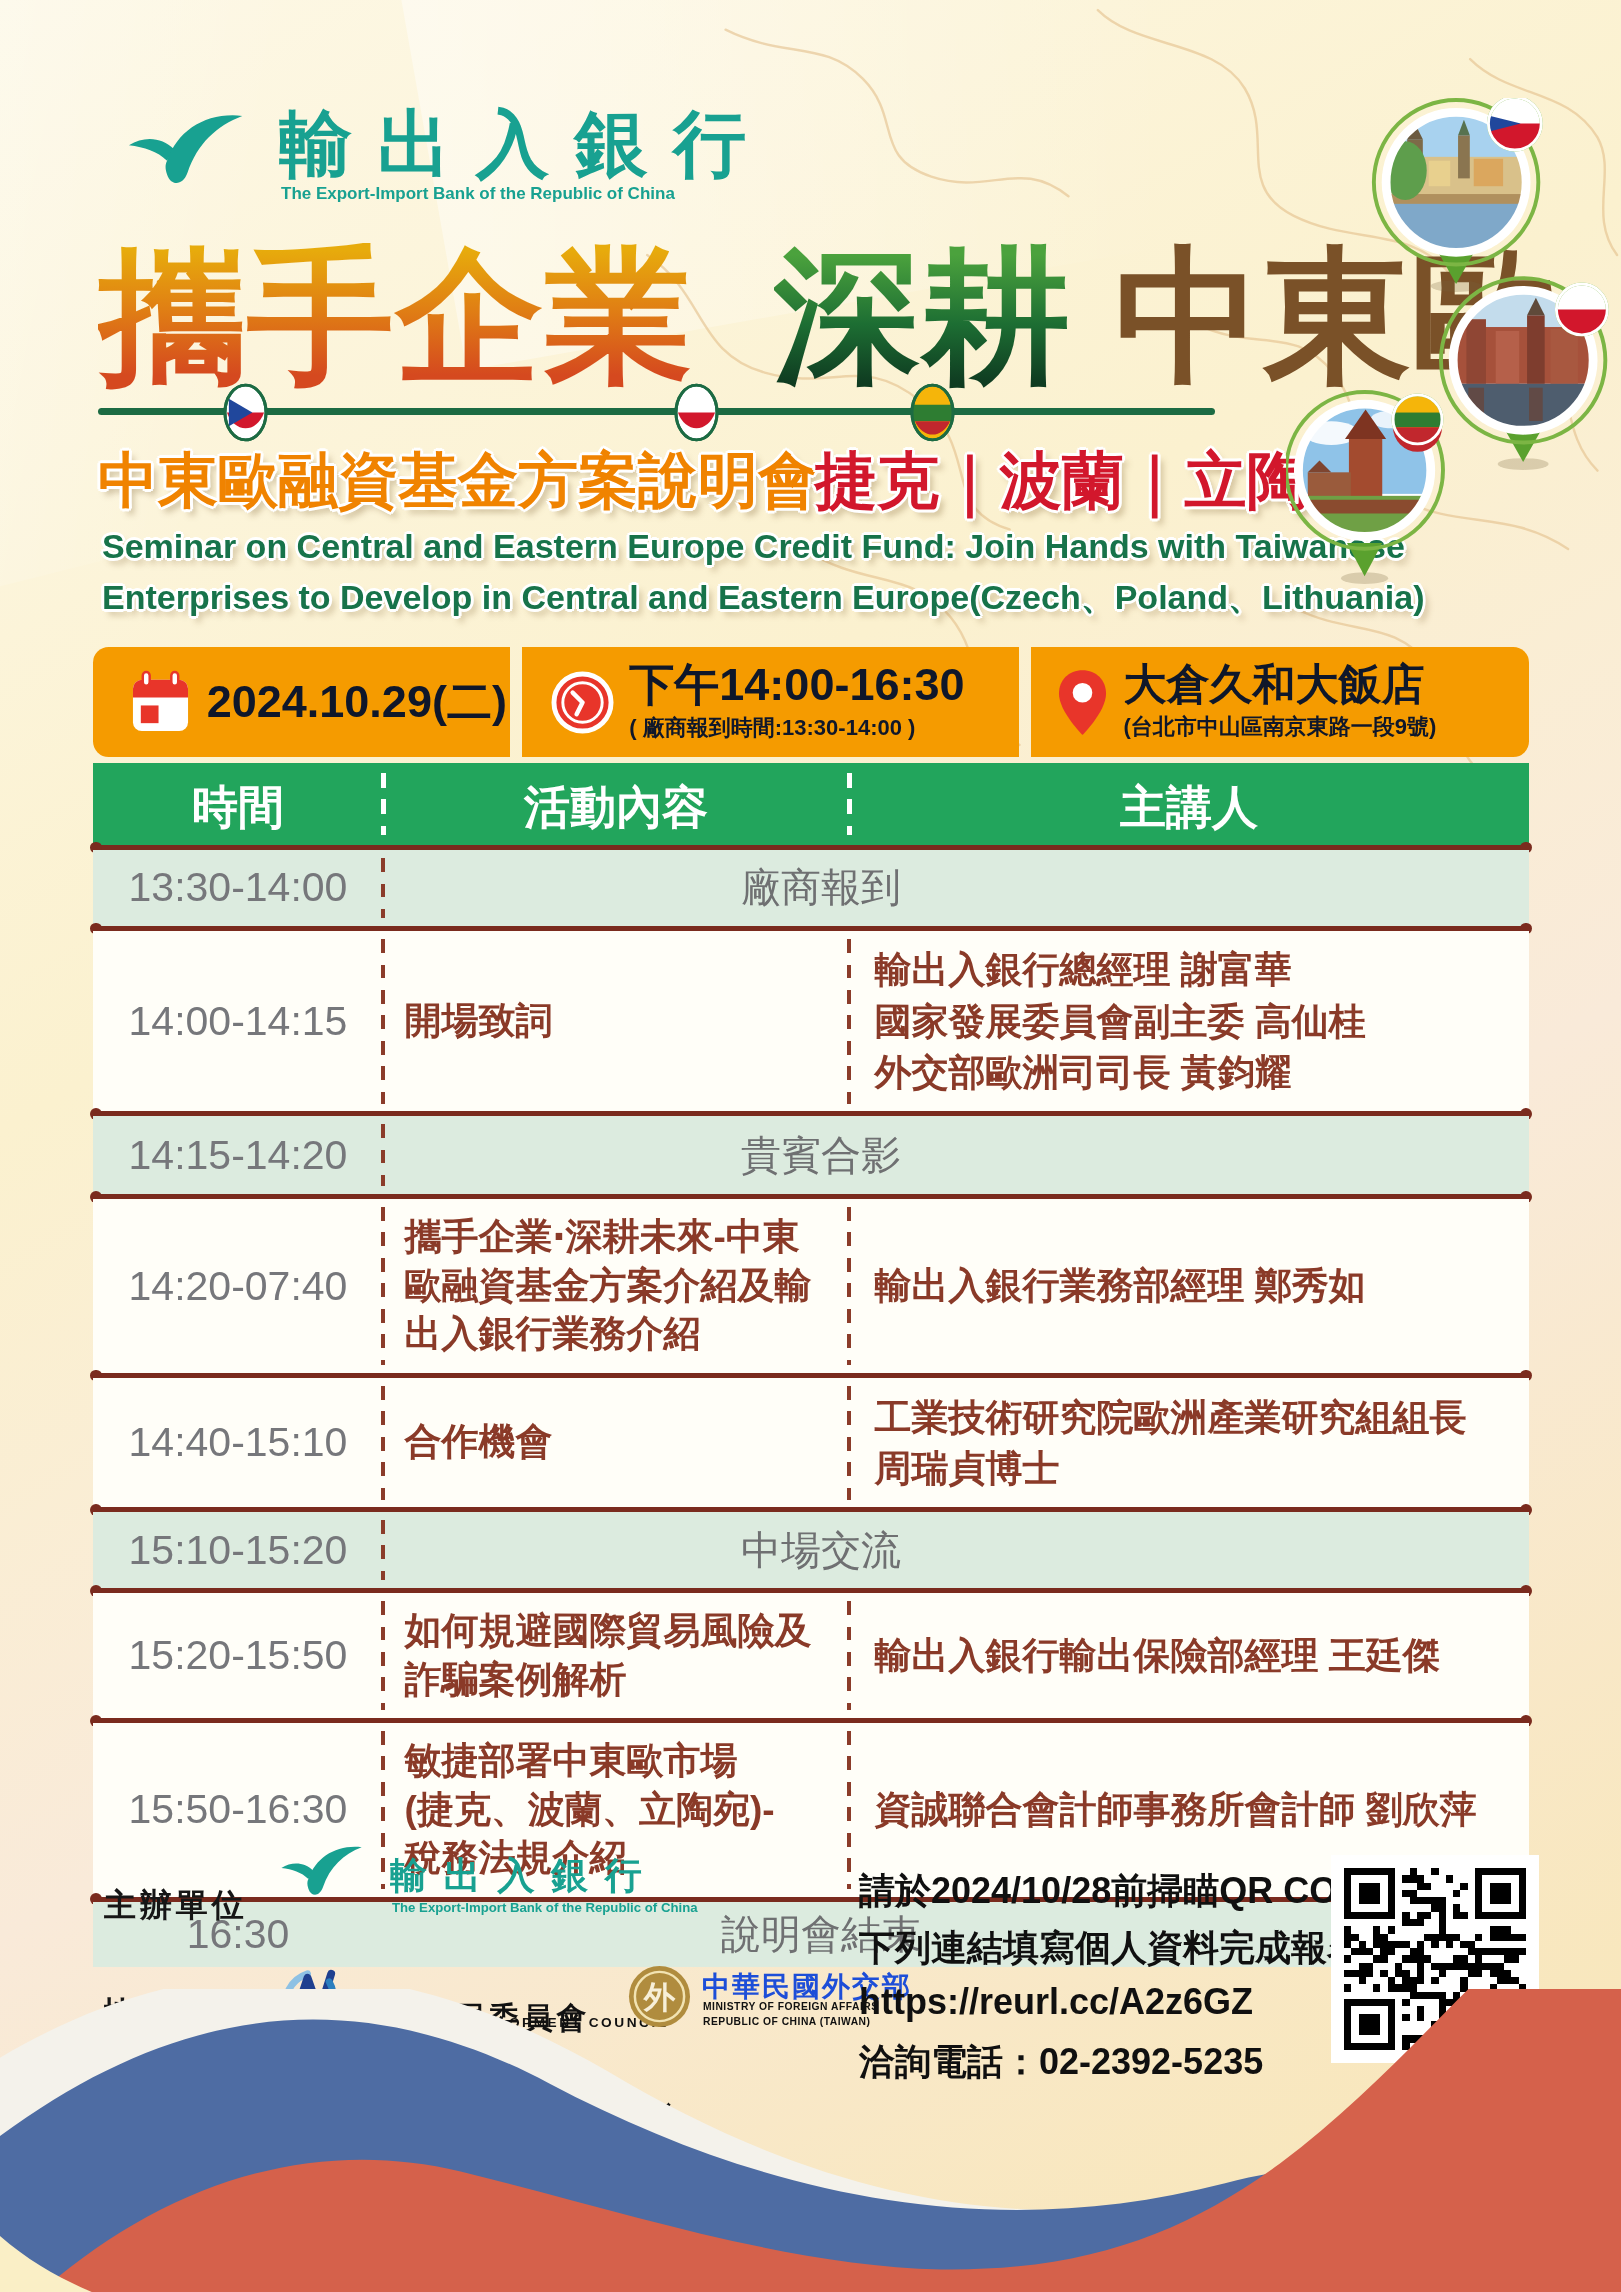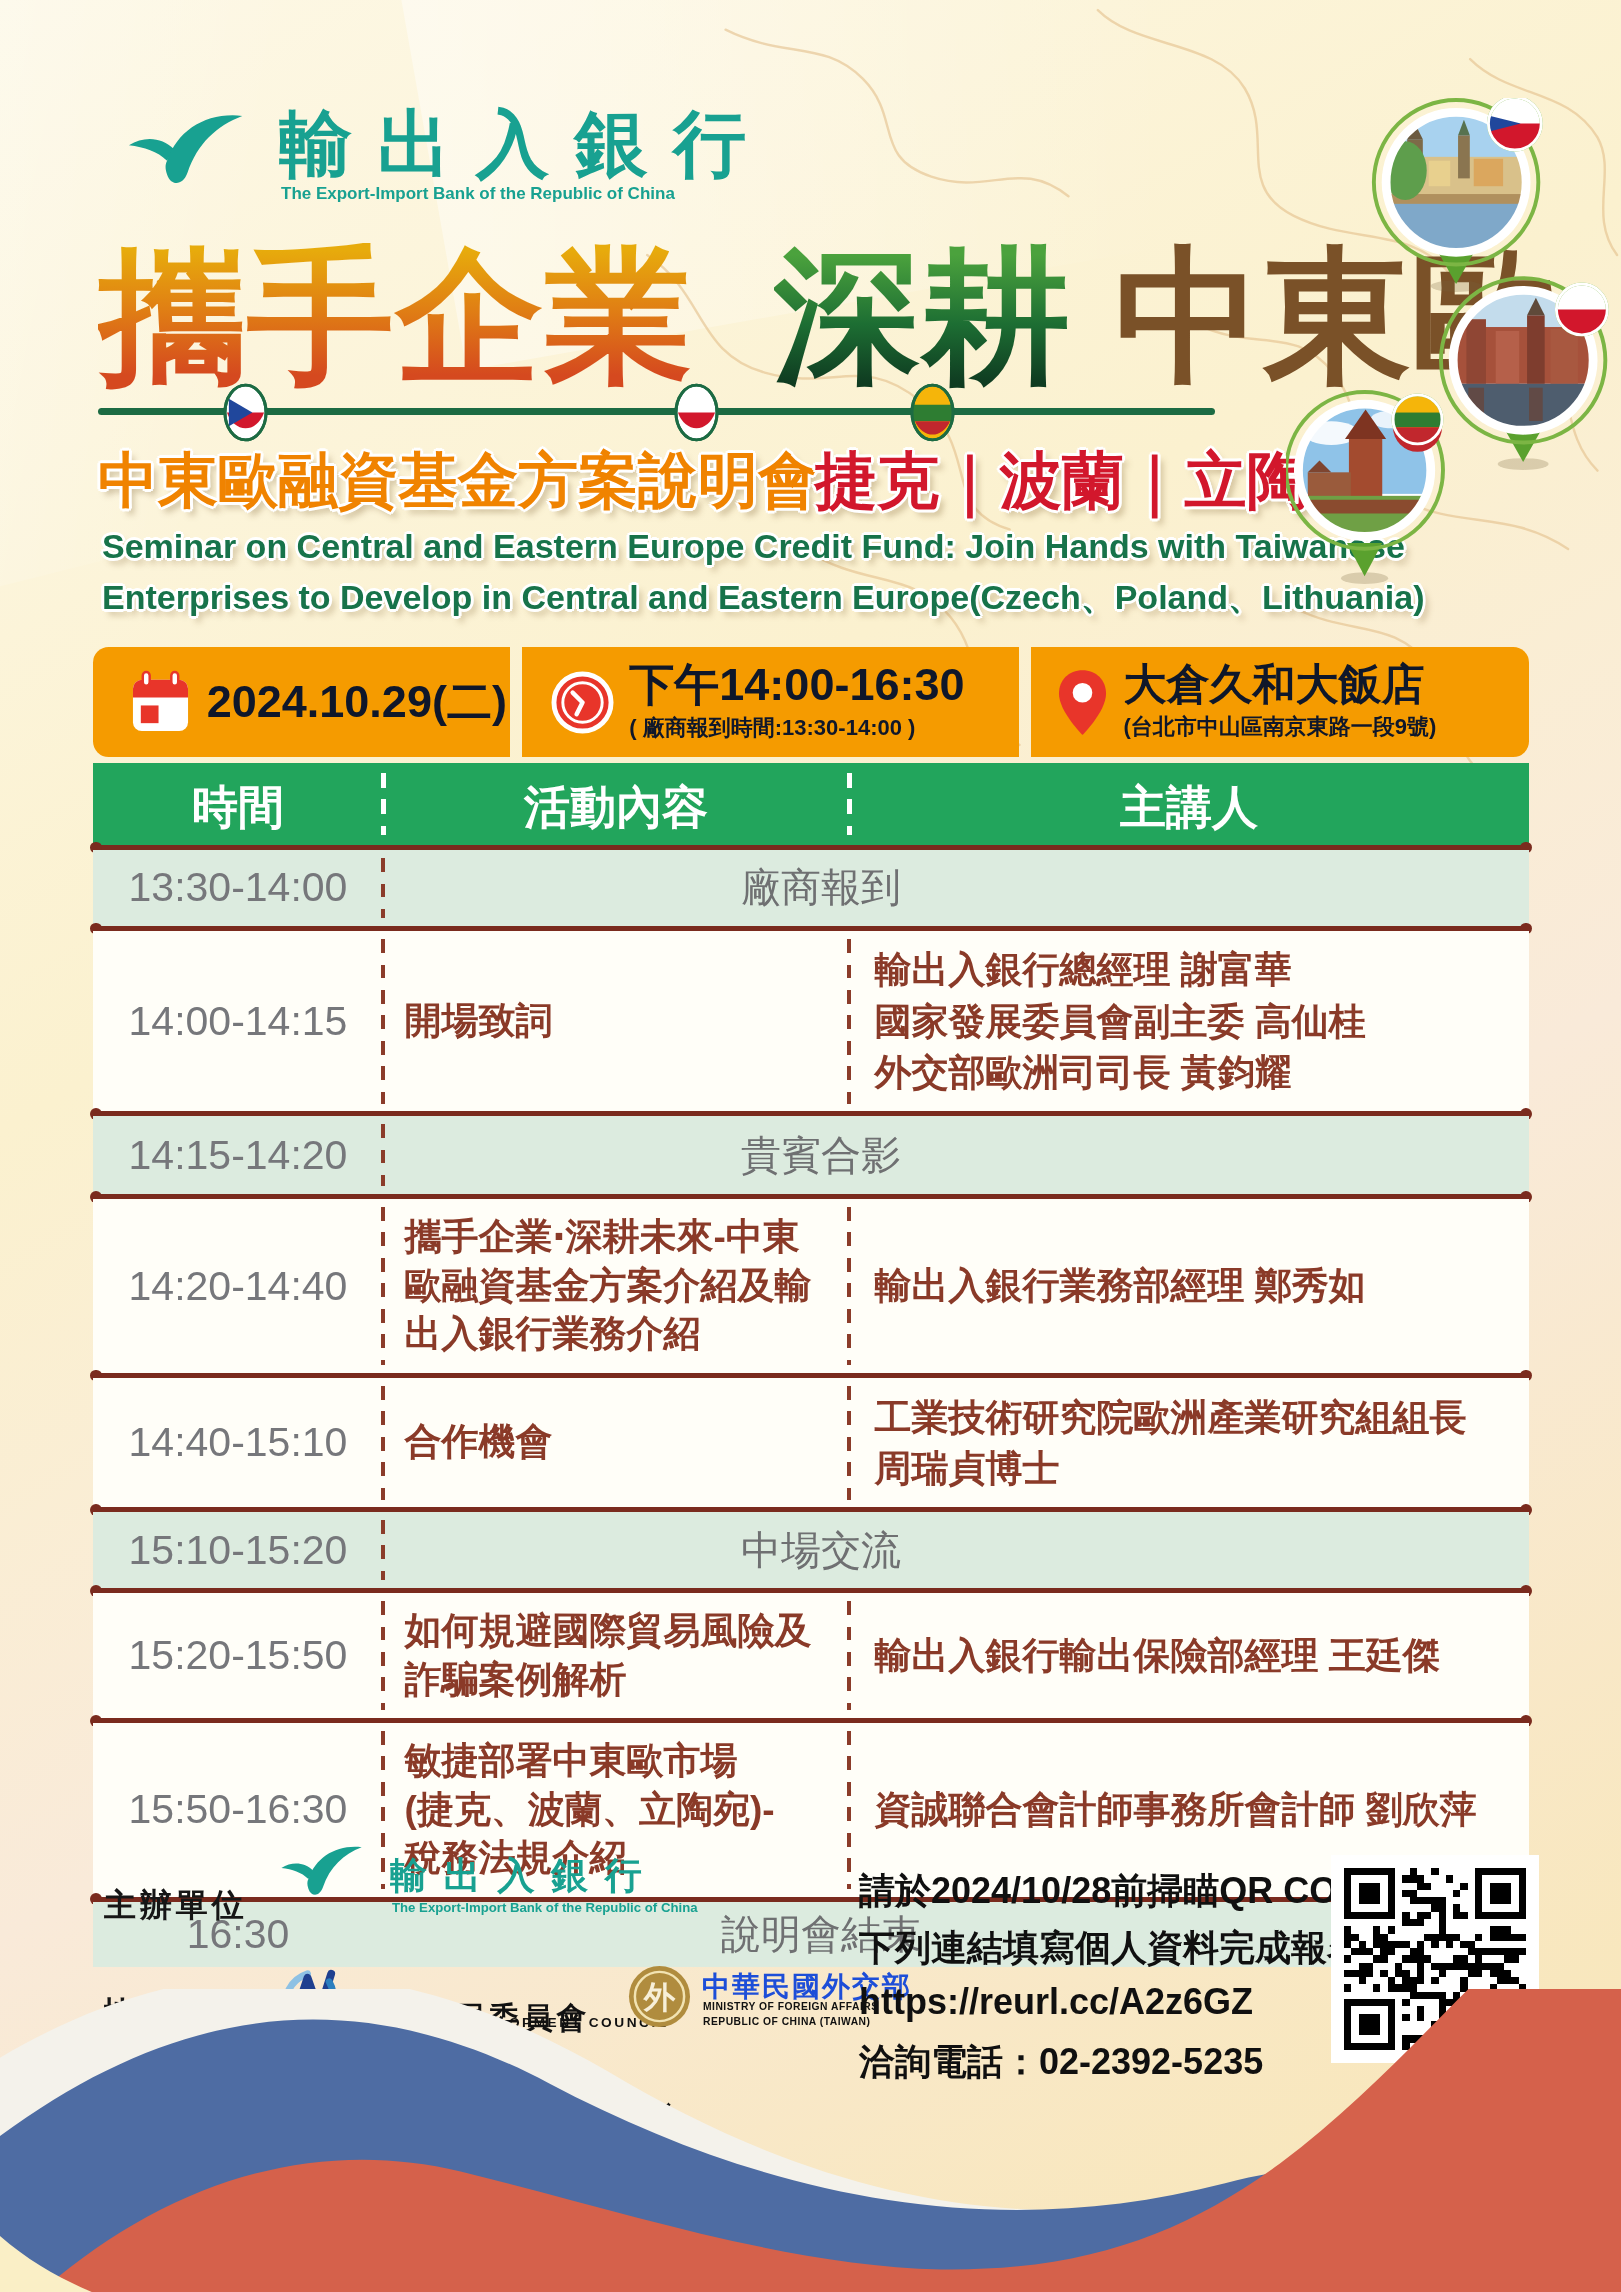--- a/index.html
+++ b/index.html
@@ -322,21 +322,21 @@
         <div class="vdash" style="left: 754px;"></div>
       </div>
       <div class="sep"></div>
       <div class="row row-green" style="min-height: 78px;">
         <div class="c-time">14:15-14:20</div>
         <div class="c-merged">貴賓合影</div>
         <div class="vdash" style="left: 288px;"></div>
       </div>
       <div class="sep"></div>
       <div class="row row-white" style="min-height: 139px;">
-        <div class="c-time">14:20-14:40</div>
+        <div class="c-time">14:20-07:40</div>
         <div class="c-act">
           <div>攜手企業‧深耕未來-中東</div>
           <div>歐融資基金方案介紹及輸</div>
           <div>出入銀行業務介紹</div>
         </div>
         <div class="c-spk">
           <div>輸出入銀行業務部經理 鄭秀如</div>
         </div>
         <div class="vdash" style="left: 288px;"></div>
         <div class="vdash" style="left: 754px;"></div>

